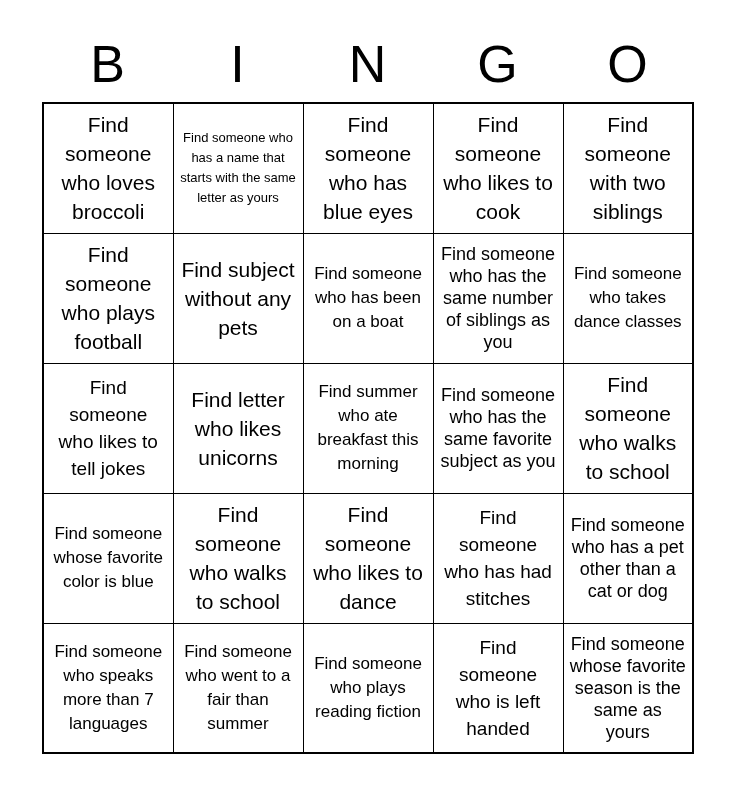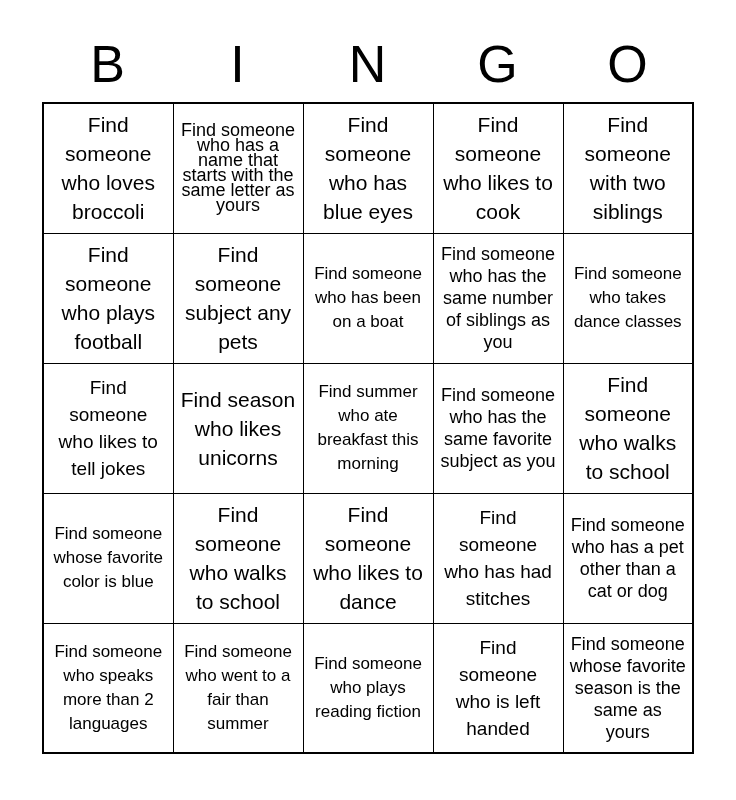--- a/index.html
+++ b/index.html
@@ -51,21 +51,21 @@
     vertical-align: middle;
     padding: 4px 6px;
     box-sizing: border-box;
     font-family: "Liberation Sans", sans-serif;
     color: #000000;
   }
   .fs-xl  { font-size: 21px; line-height: 29px; }
   .fs-lg  { font-size: 19px; line-height: 27px; }
   .fs-md  { font-size: 17px; line-height: 24px; margin-top: 8px; }
   .fs-sm  { font-size: 18px; line-height: 22px; }
-  .fs-xs  { font-size: 18px; line-height: 15px; }
+  .fs-xs  { font-size: 13px; line-height: 20px; }
 </style>
 </head>
 <body>
 
 <div class="page">
 
   <div class="header-row">
     <div class="header-cell">B</div>
     <div class="header-cell">I</div>
     <div class="header-cell">N</div>
@@ -77,41 +77,41 @@
     <tbody>
       <tr>
         <td class="fs-xl">Find someone who loves broccoli</td>
         <td class="fs-xs">Find someone who has a name that starts with the same letter as yours</td>
         <td class="fs-xl">Find someone who has blue eyes</td>
         <td class="fs-xl">Find someone who likes to cook</td>
         <td class="fs-xl">Find someone with two siblings</td>
       </tr>
       <tr>
         <td class="fs-xl">Find someone who plays football</td>
-        <td class="fs-xl">Find someone subject any pets</td>
+        <td class="fs-xl">Find subject without any pets</td>
         <td class="fs-md">Find someone who has been on a boat</td>
         <td class="fs-sm">Find someone who has the same number of siblings as you</td>
         <td class="fs-md">Find someone who takes dance classes</td>
       </tr>
       <tr>
         <td class="fs-lg">Find someone who likes to tell jokes</td>
-        <td class="fs-xl">Find season who likes unicorns</td>
+        <td class="fs-xl">Find letter who likes unicorns</td>
         <td class="fs-md">Find summer who ate breakfast this morning</td>
         <td class="fs-sm">Find someone who has the same favorite subject as you</td>
         <td class="fs-xl">Find someone who walks to school</td>
       </tr>
       <tr>
         <td class="fs-md">Find someone whose favorite color is blue</td>
         <td class="fs-xl">Find someone who walks to school</td>
         <td class="fs-xl">Find someone who likes to dance</td>
         <td class="fs-lg">Find someone who has had stitches</td>
         <td class="fs-sm">Find someone who has a pet other than a cat or dog</td>
       </tr>
       <tr>
-        <td class="fs-md">Find someone who speaks more than 2 languages</td>
+        <td class="fs-md">Find someone who speaks more than 7 languages</td>
         <td class="fs-md">Find someone who went to a fair than summer</td>
         <td class="fs-md">Find someone who plays reading fiction</td>
         <td class="fs-lg">Find someone who is left handed</td>
         <td class="fs-sm">Find someone whose favorite season is the same as yours</td>
       </tr>
     </tbody>
   </table>
 
 </div>
 

